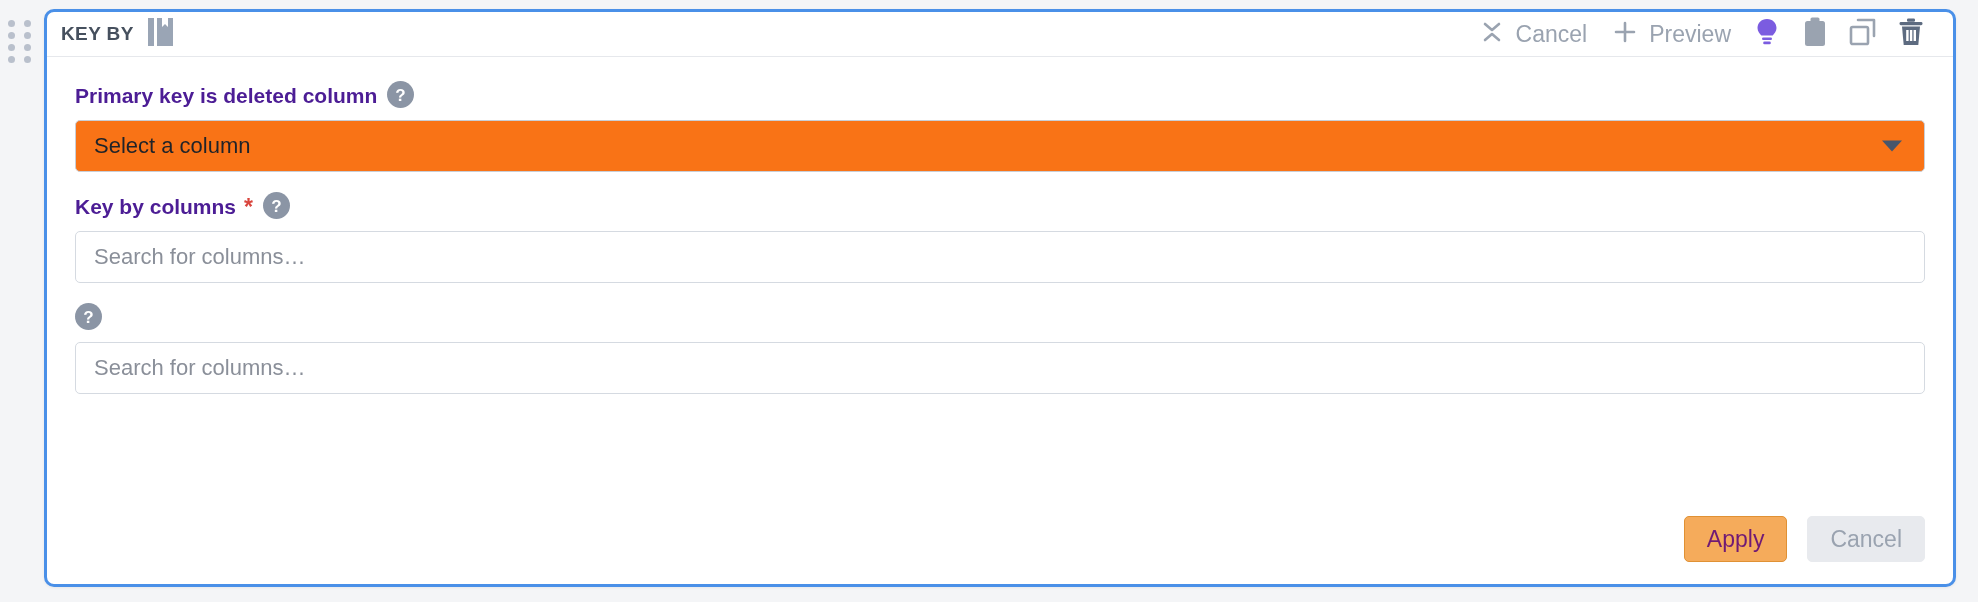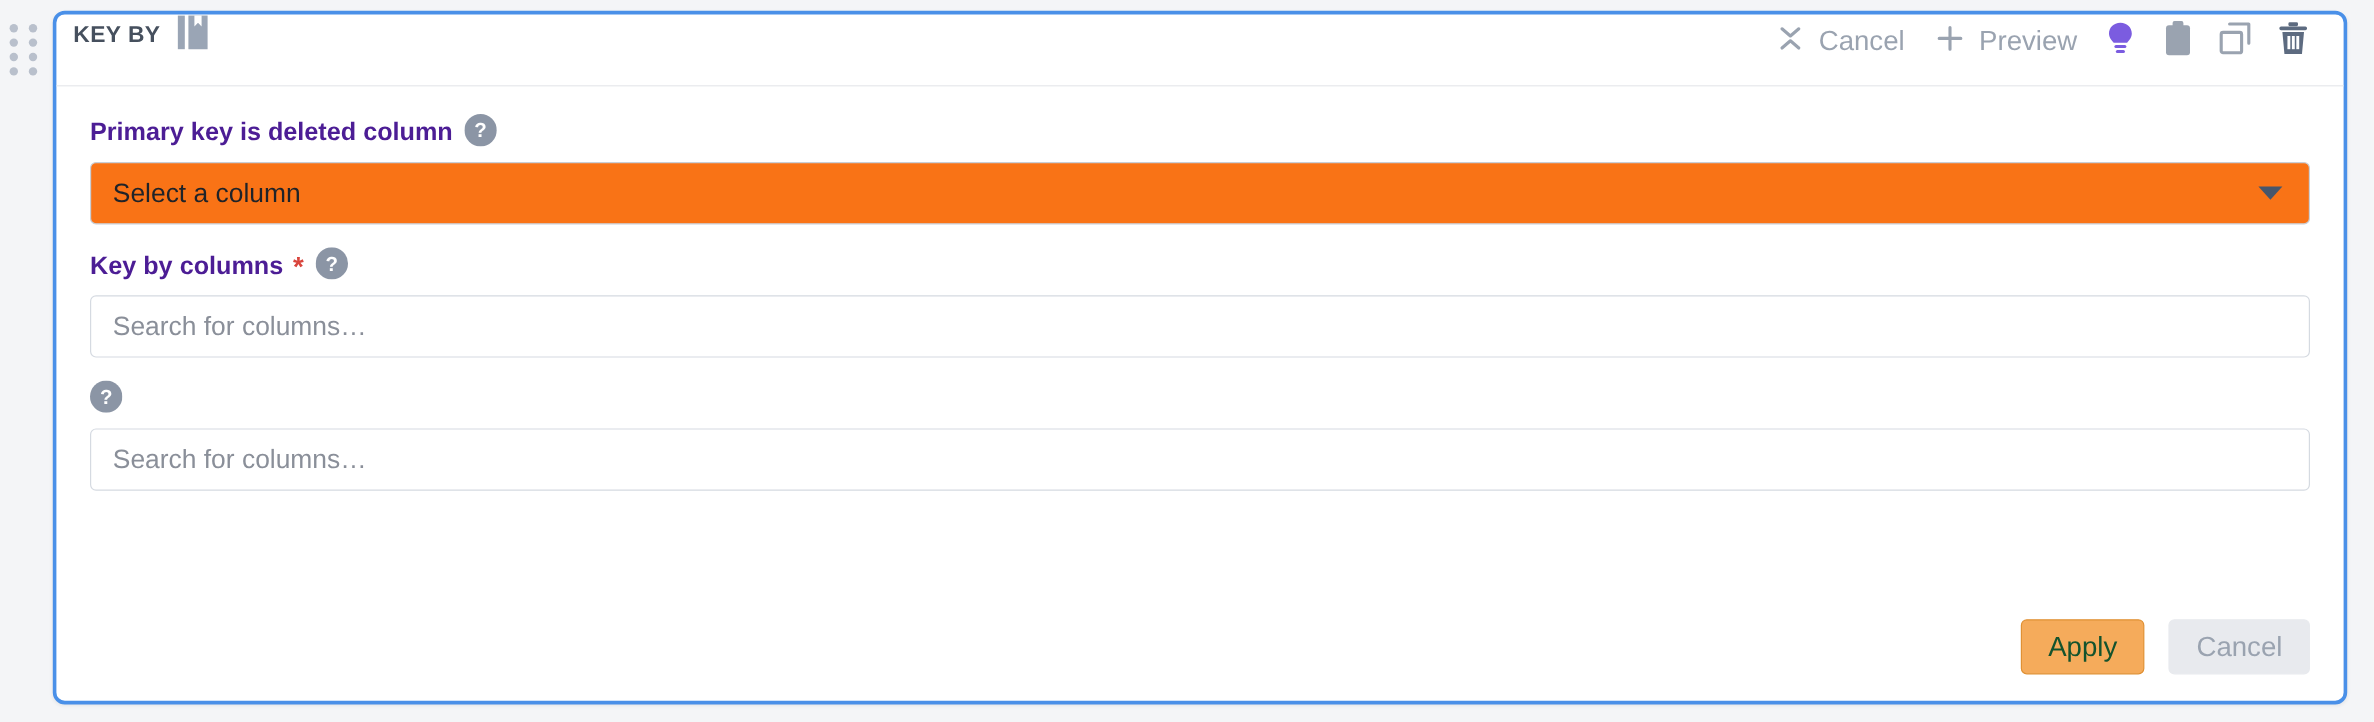--- a/index.html
+++ b/index.html
@@ -48,24 +48,24 @@
     height: 578px;
     background: #ffffff;
     border: 3px solid #4a90e8;
     border-radius: 10px;
     box-shadow: 0 1px 3px rgba(0,0,0,0.06);
   }
 
   
   .card-header {
     position: relative;
-    height: 60px;
+    height: 45px;
     border-bottom: 1px solid #e6e8ec;
     display: flex;
-    align-items: flex-start;
+    align-items: center;
     padding: 0 18px 0 14px;
   }
   .header-left {
     display: flex;
     align-items: center;
     gap: 14px;
   }
   .card-title {
     font-size: 19px;
     font-weight: bold;
@@ -188,21 +188,21 @@
     padding: 0 22px;
     height: 46px;
     cursor: pointer;
     display: flex;
     align-items: center;
     justify-content: center;
   }
   .btn-apply {
     background: #f5ab5b;
     border: 1px solid #e09134;
-    color: #14532d;
+    color: #701a75;
     min-width: 98px;
   }
   .btn-cancel {
     background: #e8eaee;
     border: 1px solid #e8eaee;
     color: #9aa3b0;
     min-width: 108px;
   }
 </style>
 </head>

